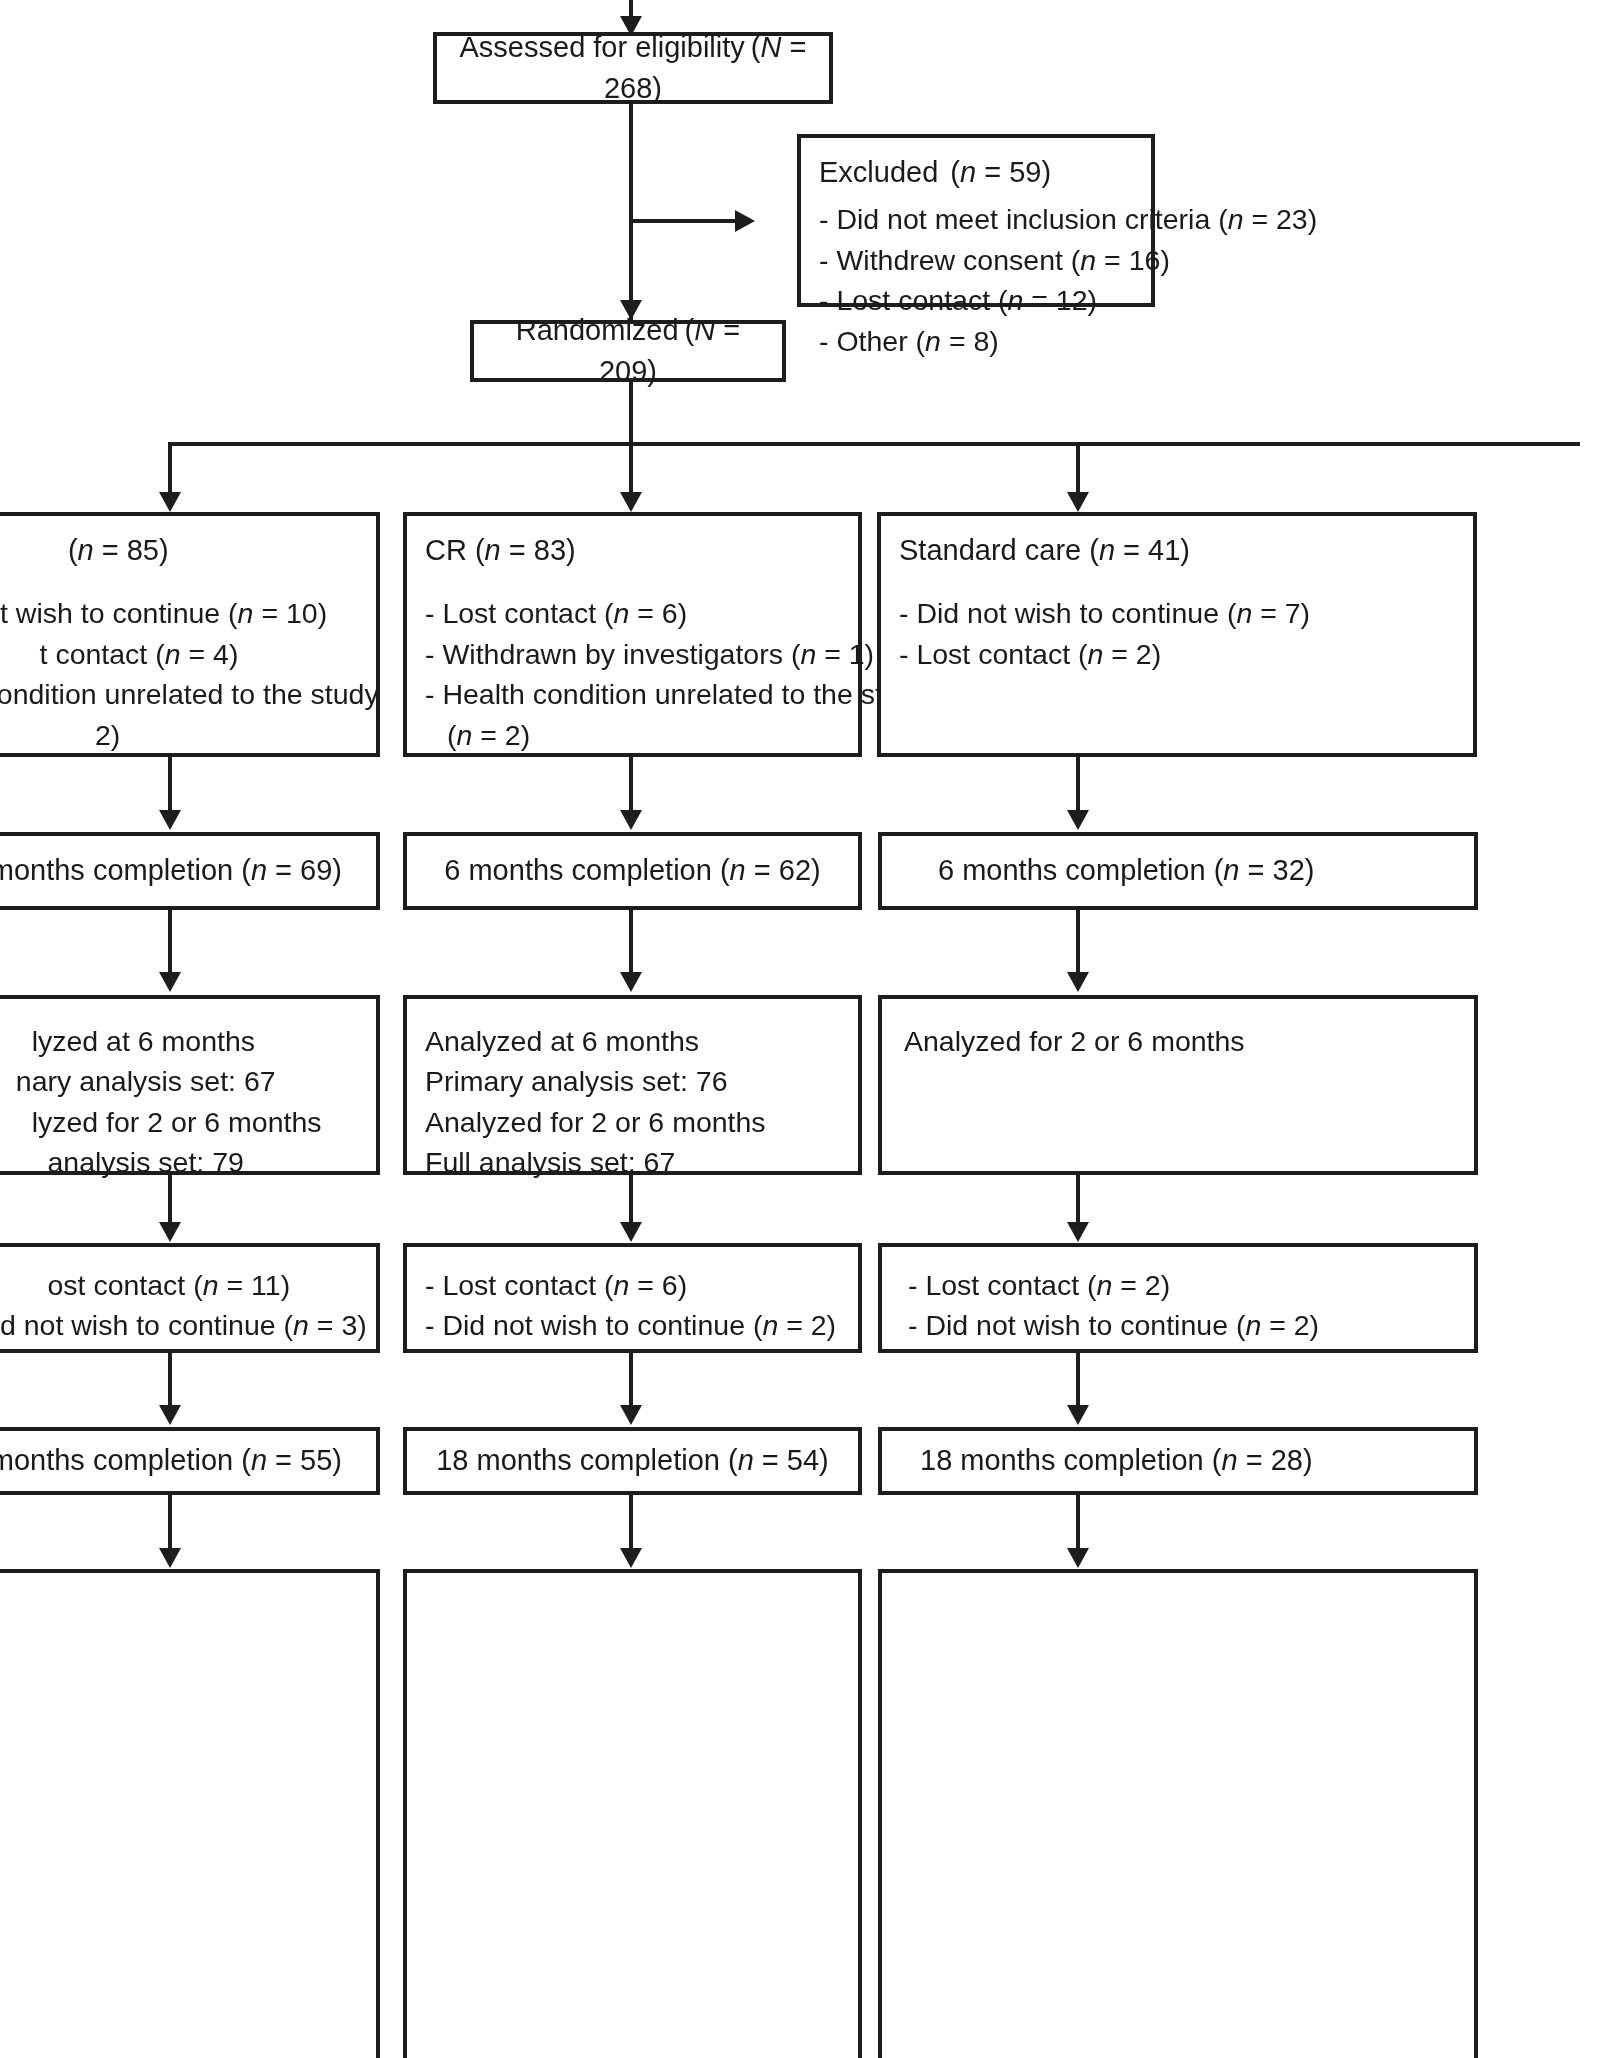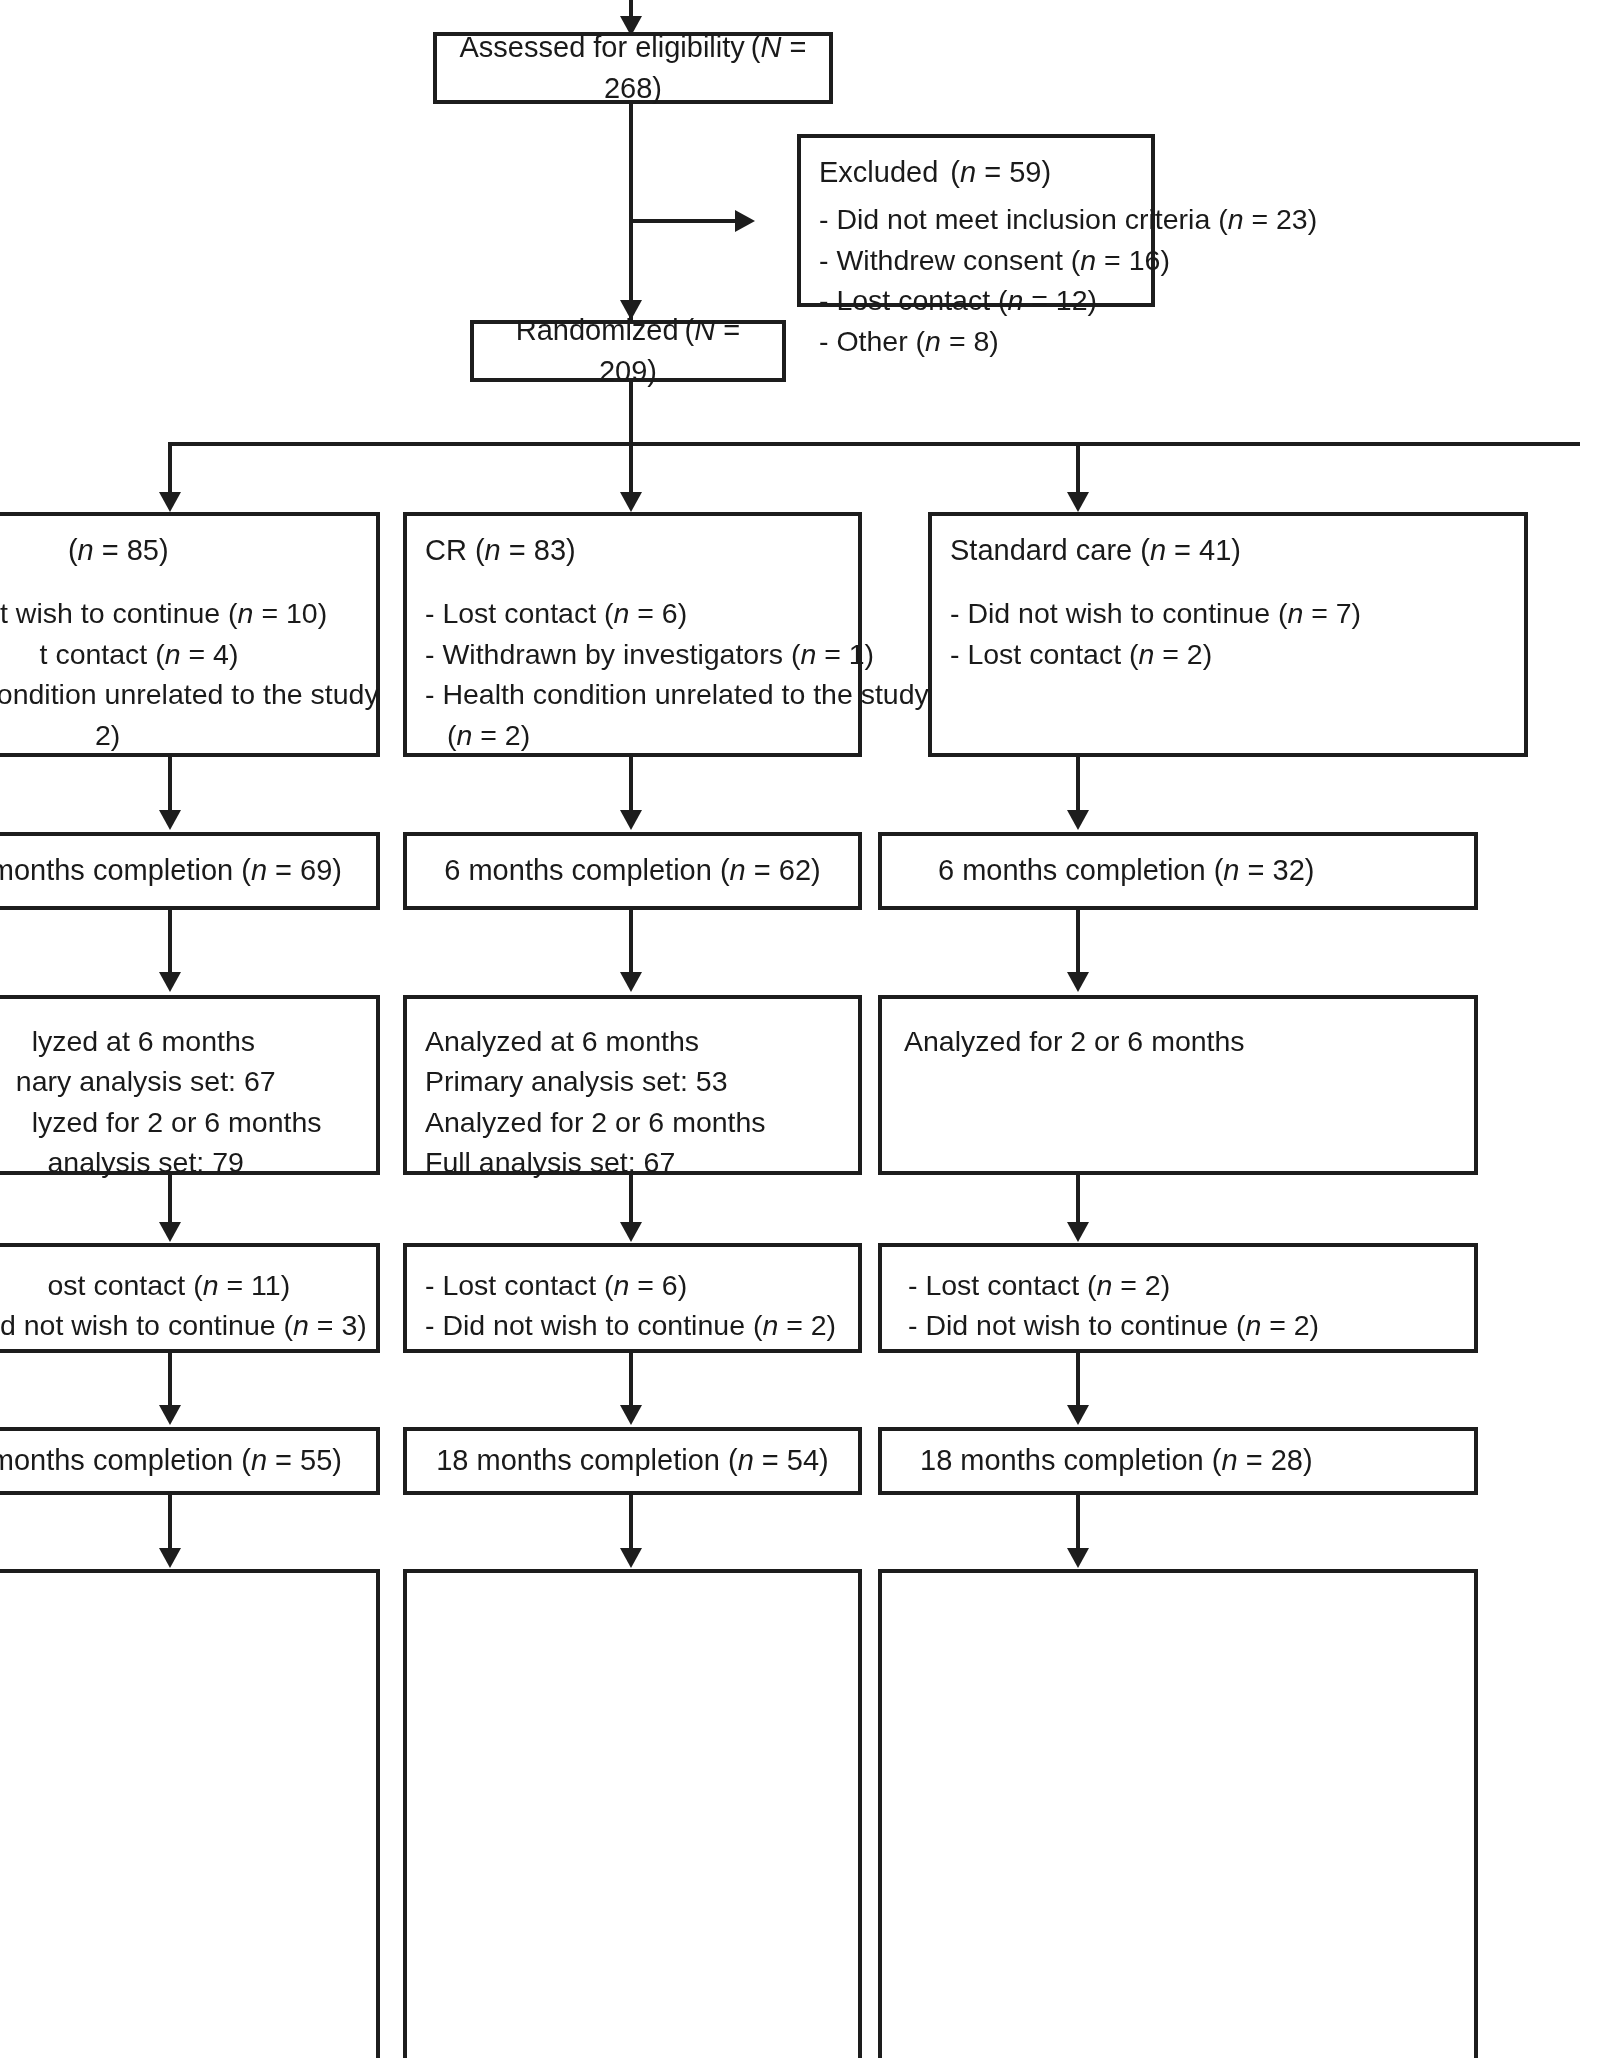--- a/index.html
+++ b/index.html
@@ -141,21 +141,21 @@
       <div class="hdr">CR (<span class="ital">n</span> = 83)</div>
       <div class="bullets" style="margin-top:22px;">
         <div class="li">- Lost contact (<span class="ital">n</span> = 6)</div>
         <div class="li">- Withdrawn by investigators (<span class="ital">n</span> = 1)</div>
         <div class="li">- Health condition unrelated to the study</div>
         <div class="li sub">(<span class="ital">n</span> = 2)</div>
       </div>
     </div>
   </div>
 
-  <div class="box" style="left:928px; top:512px; width:600px; height:245px;">
+  <div class="box" style="left:877px; top:512px; width:600px; height:245px;">
     <div class="box-inner">
       <div class="hdr">Standard care (<span class="ital">n</span> = 41)</div>
       <div class="bullets" style="margin-top:22px;">
         <div class="li">- Did not wish to continue (<span class="ital">n</span> = 7)</div>
         <div class="li">- Lost contact (<span class="ital">n</span> = 2)</div>
       </div>
     </div>
   </div>
 
   <div class="vline" style="left:168px; top:757px; height:58px;"></div>
@@ -198,21 +198,21 @@
         <div class="ln">&nbsp;&nbsp;&nbsp;&nbsp;&nbsp;&nbsp;&nbsp;&nbsp;&nbsp;&nbsp;&nbsp;&nbsp;&nbsp;&nbsp;&nbsp;&nbsp;&nbsp;&nbsp;&nbsp;&nbsp;&nbsp;&nbsp;&nbsp;&nbsp;&nbsp;&nbsp;&nbsp;&nbsp;&nbsp;lyzed for 2 or 6 months</div>
         <div class="ln">&nbsp;&nbsp;&nbsp;&nbsp;&nbsp;&nbsp;&nbsp;&nbsp;&nbsp;&nbsp;&nbsp;&nbsp;&nbsp;&nbsp;&nbsp;&nbsp;&nbsp;&nbsp;&nbsp;&nbsp;&nbsp;&nbsp;&nbsp;&nbsp;&nbsp;&nbsp;&nbsp;&nbsp;&nbsp;&nbsp;&nbsp;analysis set: 79</div>
       </div>
     </div>
   </div>
 
   <div class="box" style="left:403px; top:995px; width:459px; height:180px;">
     <div class="box-inner" style="padding-top:22px;">
       <div class="lines">
         <div class="ln">Analyzed at 6 months</div>
-        <div class="ln">Primary analysis set: 53</div>
+        <div class="ln">Primary analysis set: 76</div>
         <div class="ln">Analyzed for 2 or 6 months</div>
         <div class="ln">Full analysis set: 67</div>
       </div>
     </div>
   </div>
 
   <div class="box" style="left:878px; top:995px; width:600px; height:180px;">
     <div class="box-inner" style="padding-top:22px; padding-left:22px;">
       <div class="lines">
         <div class="ln">Analyzed for 2 or 6 months</div>

